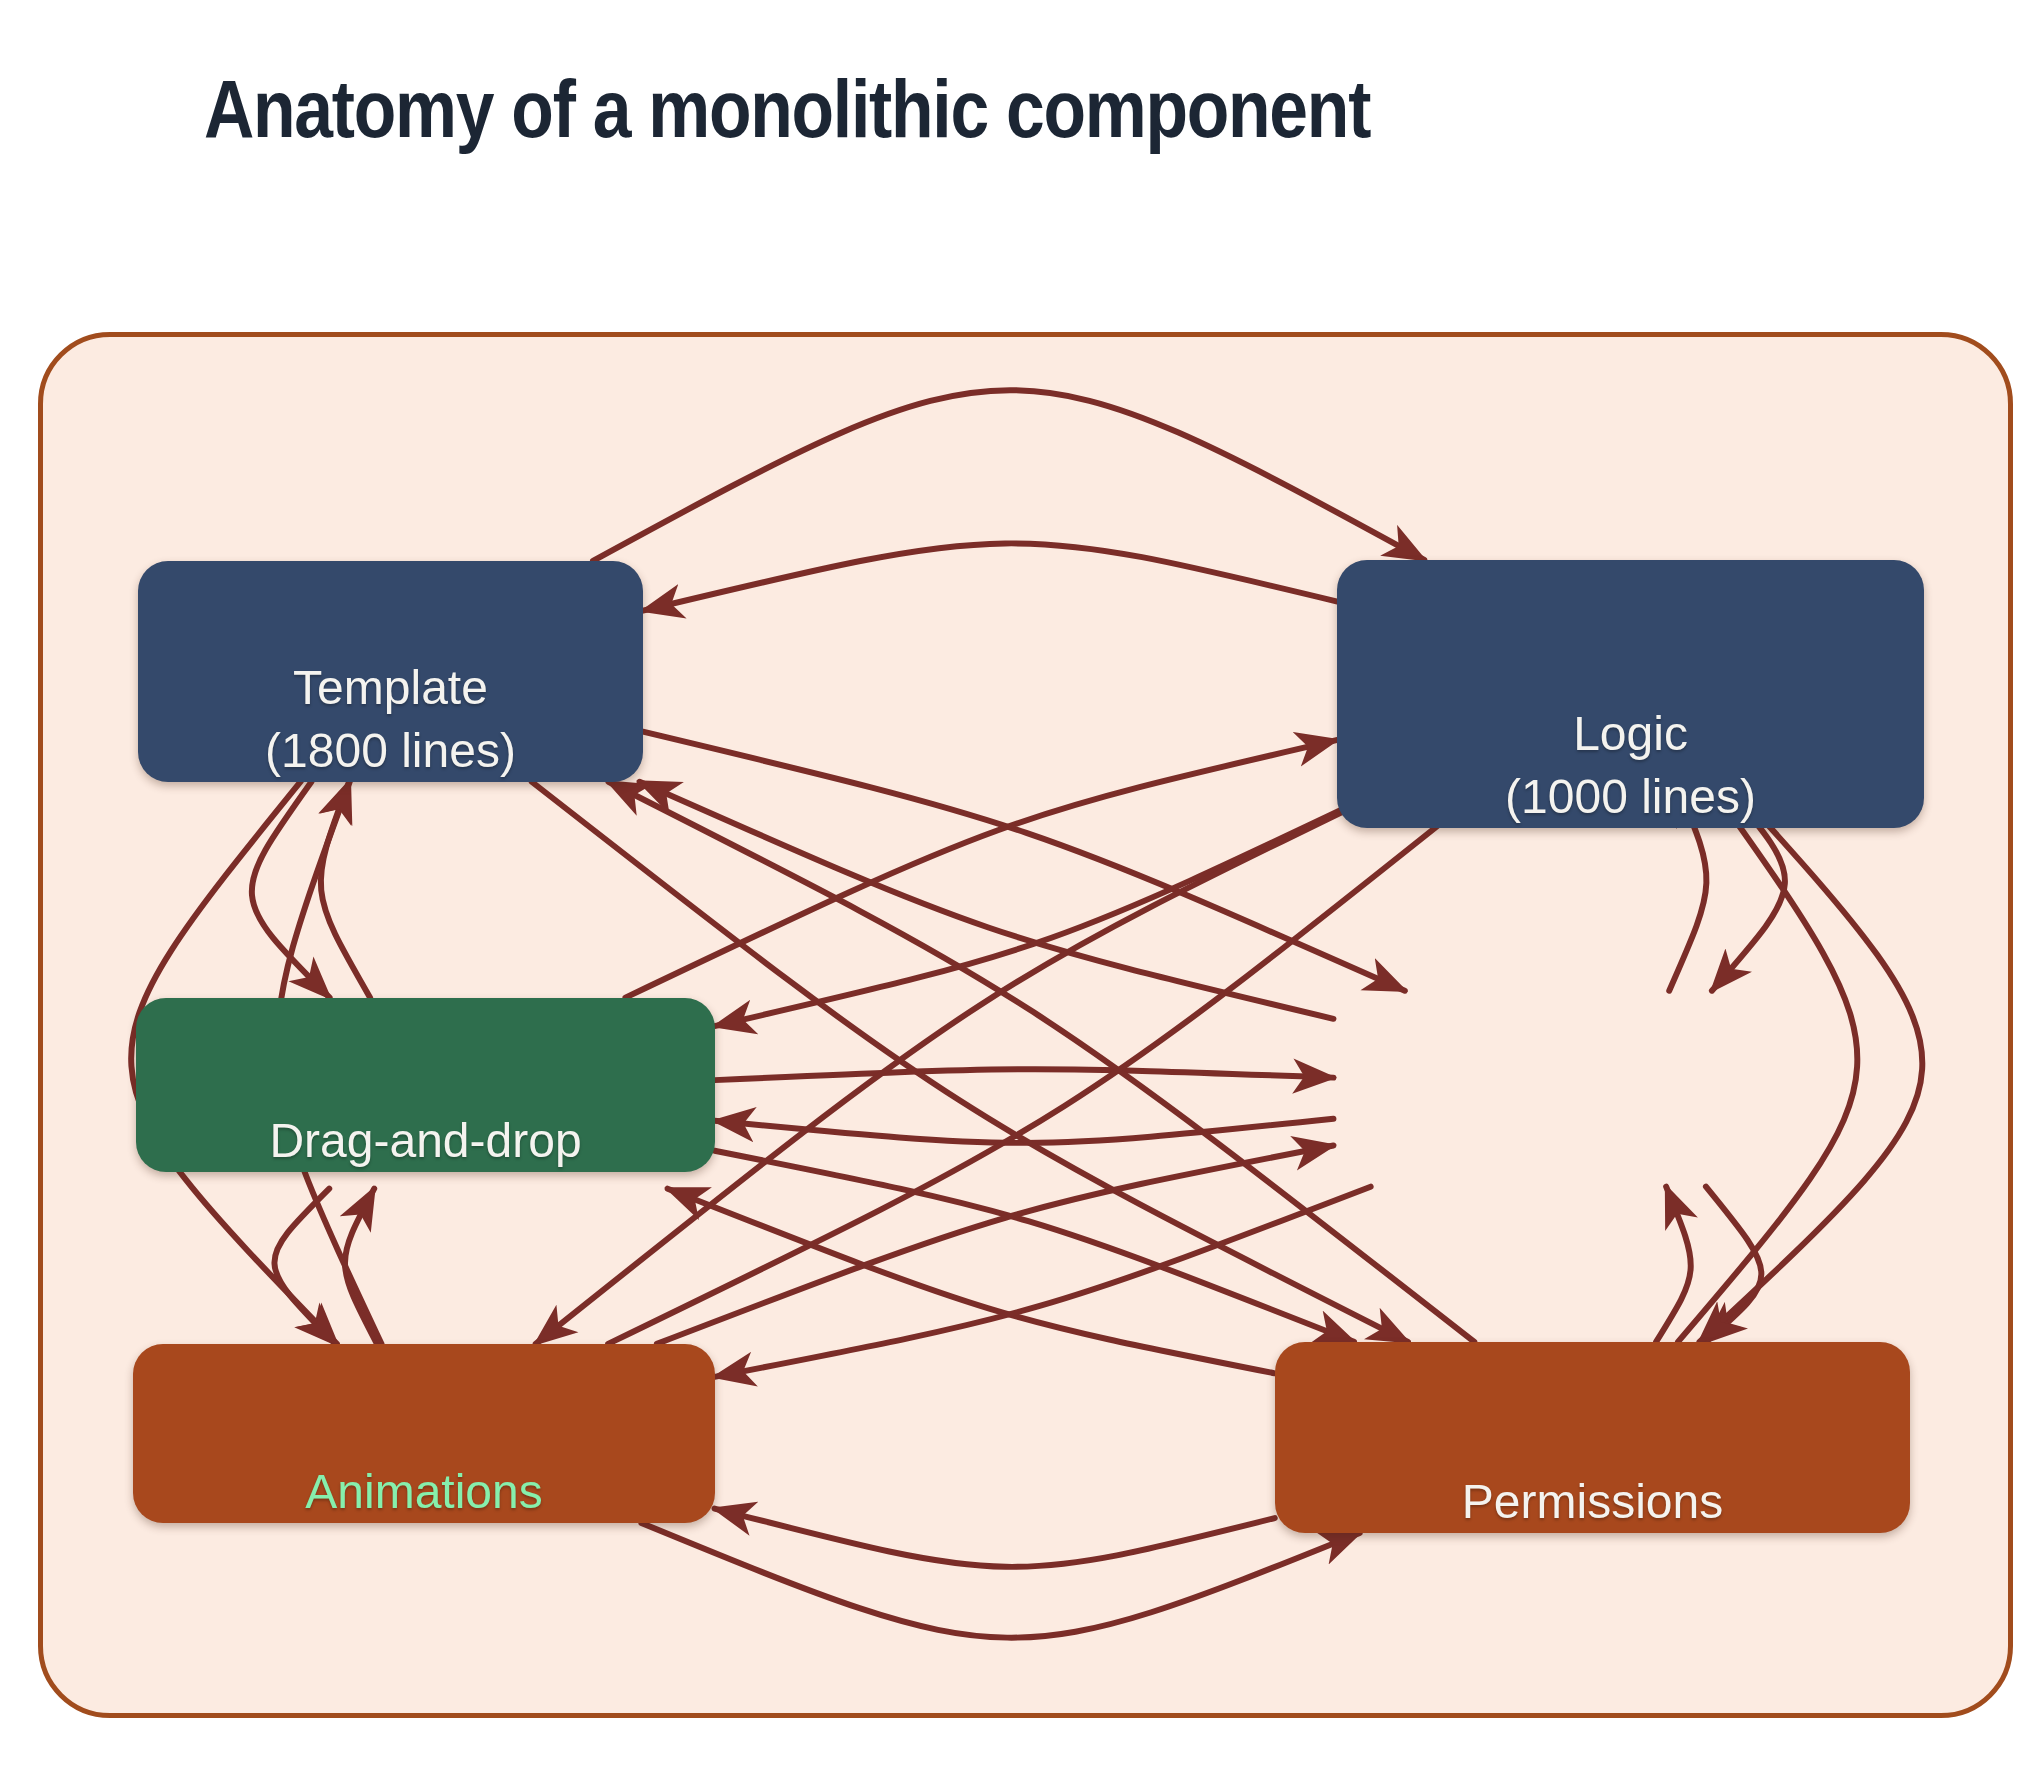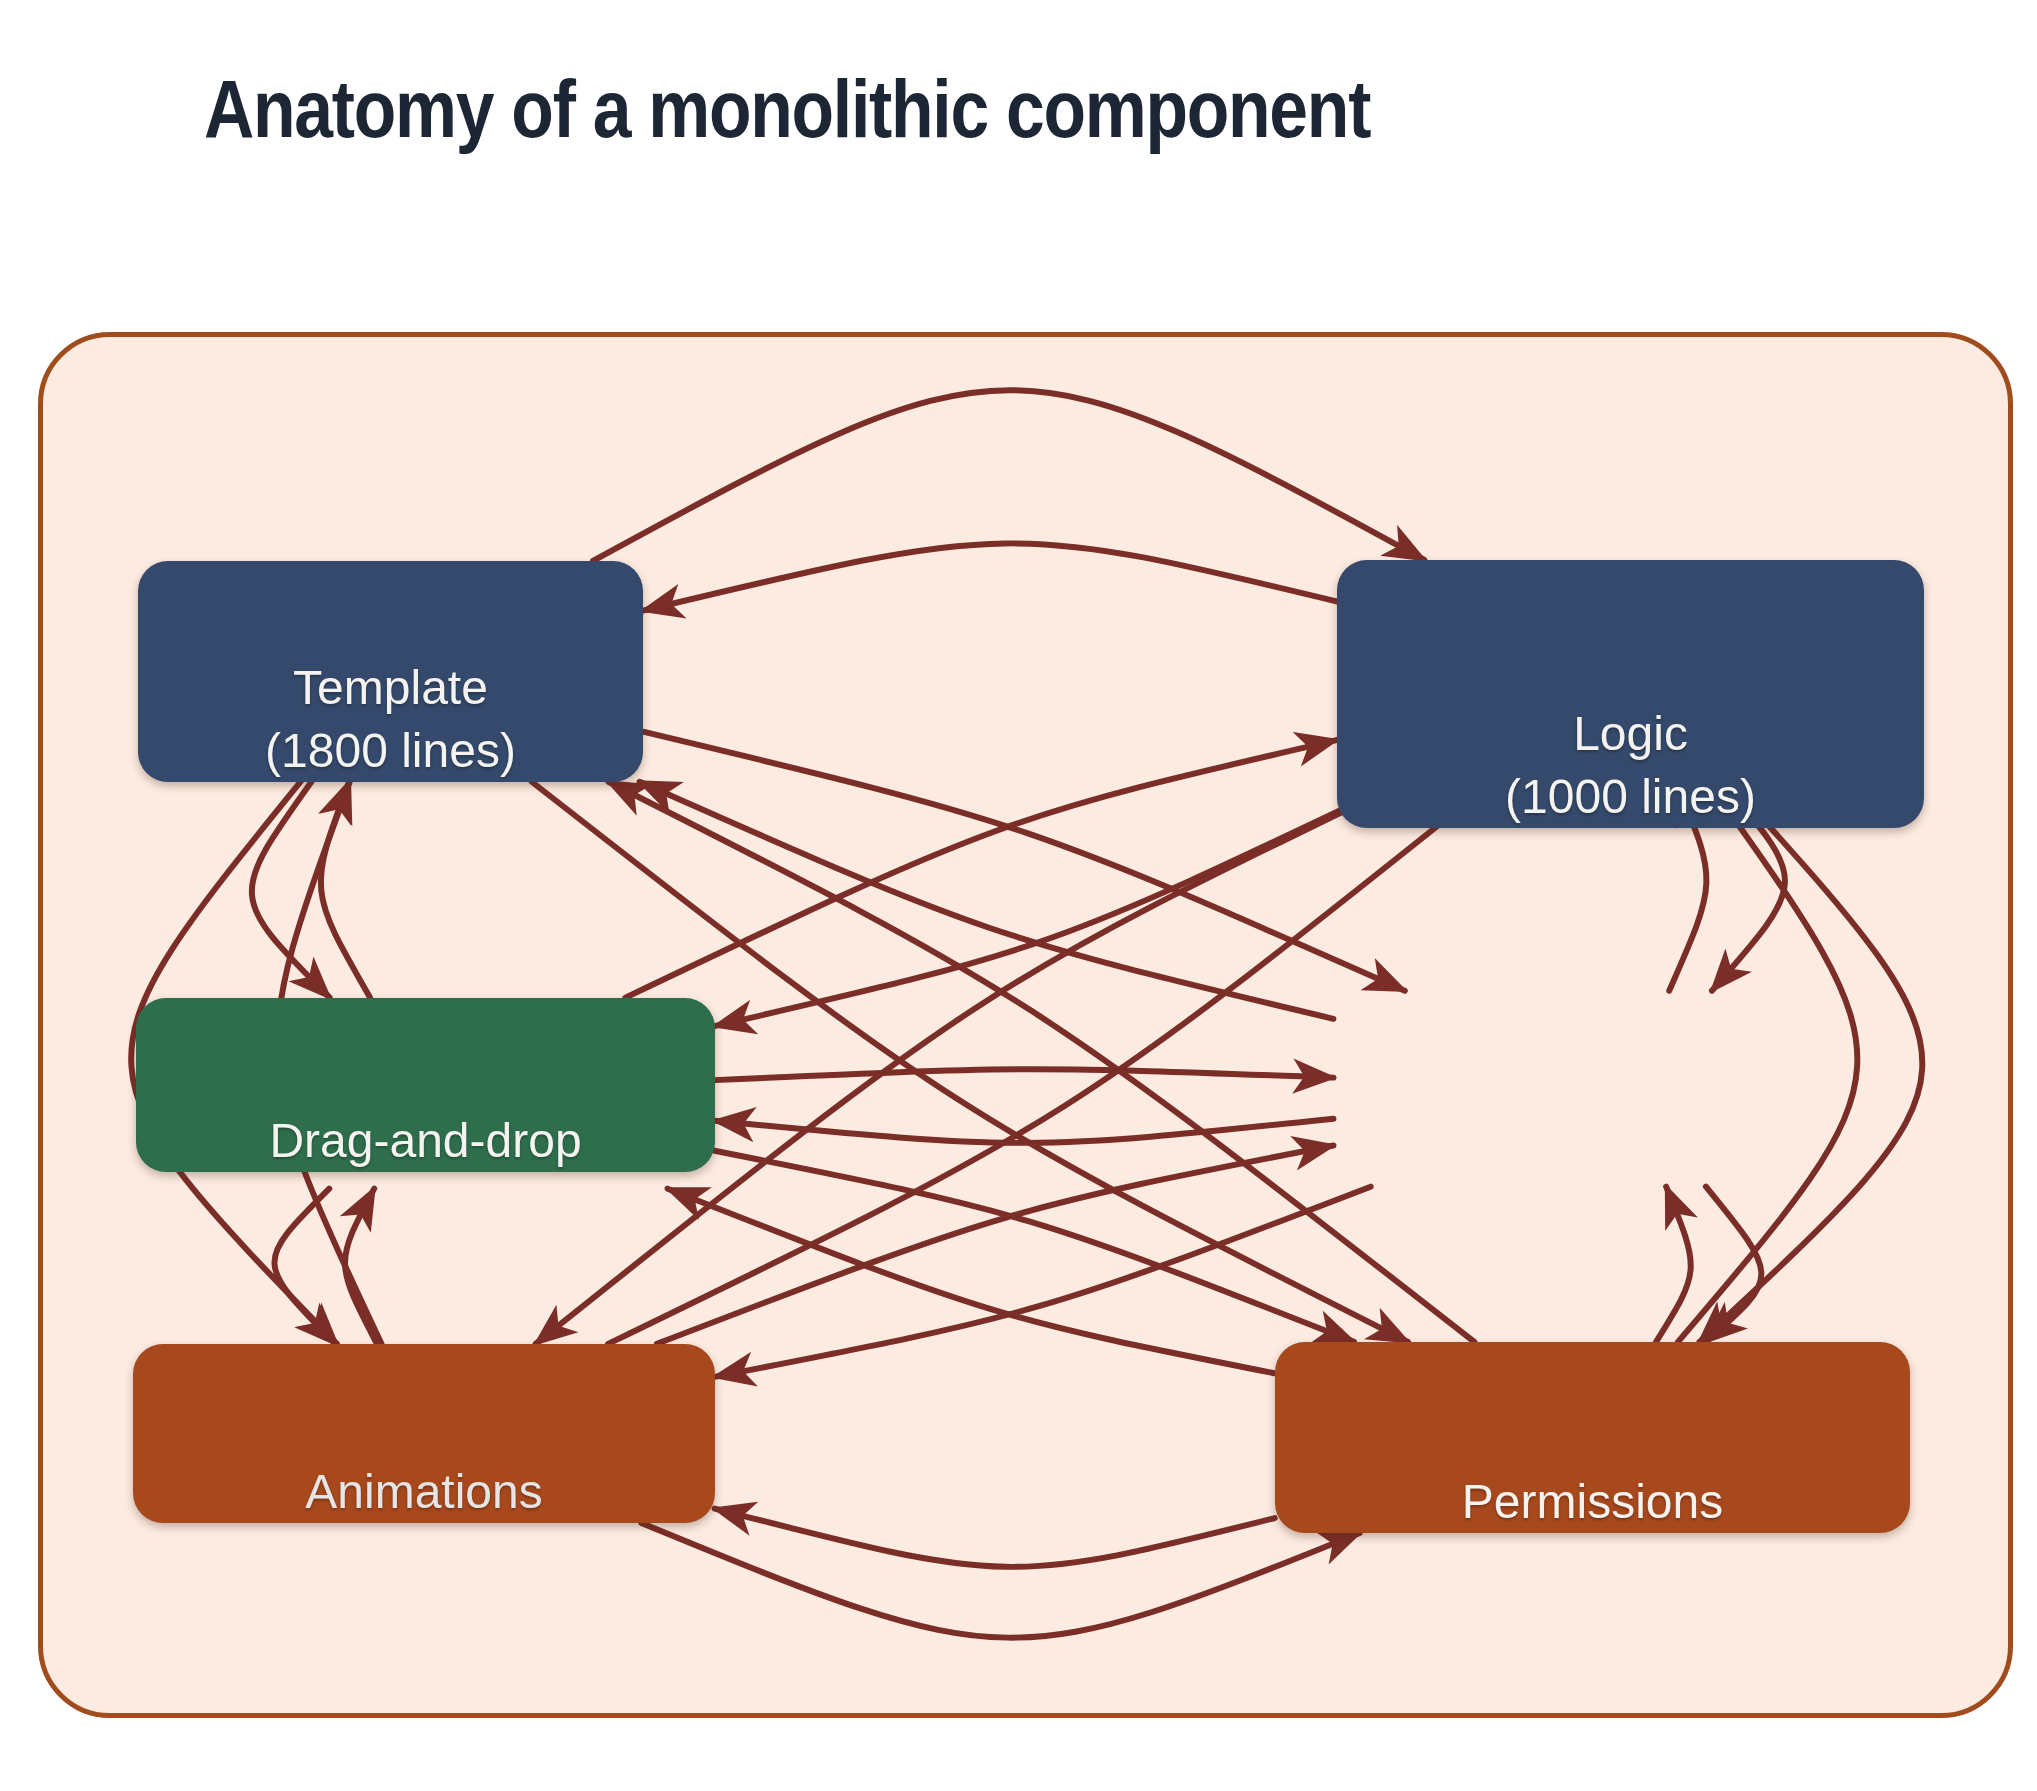--- a/index.html
+++ b/index.html
@@ -80,20 +80,20 @@
     <span>Template
 (1800 lines)</span>
   </div>
   <div class="node" id="node-logic" style="left: 1294px; top: 223px; width: 587px; height: 268px; background: rgb(52, 73, 107); color: rgb(244, 243, 239);">
     <span>Logic
 (1000 lines)</span>
   </div>
   <div class="node" id="node-dragdrop" style="left: 93px; top: 661px; width: 579px; height: 174px; background: rgb(46, 110, 77); color: rgb(244, 243, 239);">
     <span>Drag-and-drop</span>
   </div>
-  <div class="node" id="node-animations" style="left: 90px; top: 1007px; width: 582px; height: 179px; background: rgb(168, 72, 29); color: #e5e5e5;">
+  <div class="node" id="node-animations" style="left: 90px; top: 1007px; width: 582px; height: 179px; background: rgb(168, 72, 29); color: #86efac;">
     <span>Animations</span>
   </div>
   <div class="node" id="node-permissions" style="left: 1232px; top: 1005px; width: 635px; height: 191px; background: rgb(168, 72, 29); color: rgb(244, 243, 239);">
     <span>Permissions</span>
   </div>
 </div>
 
 
 </body></html>

